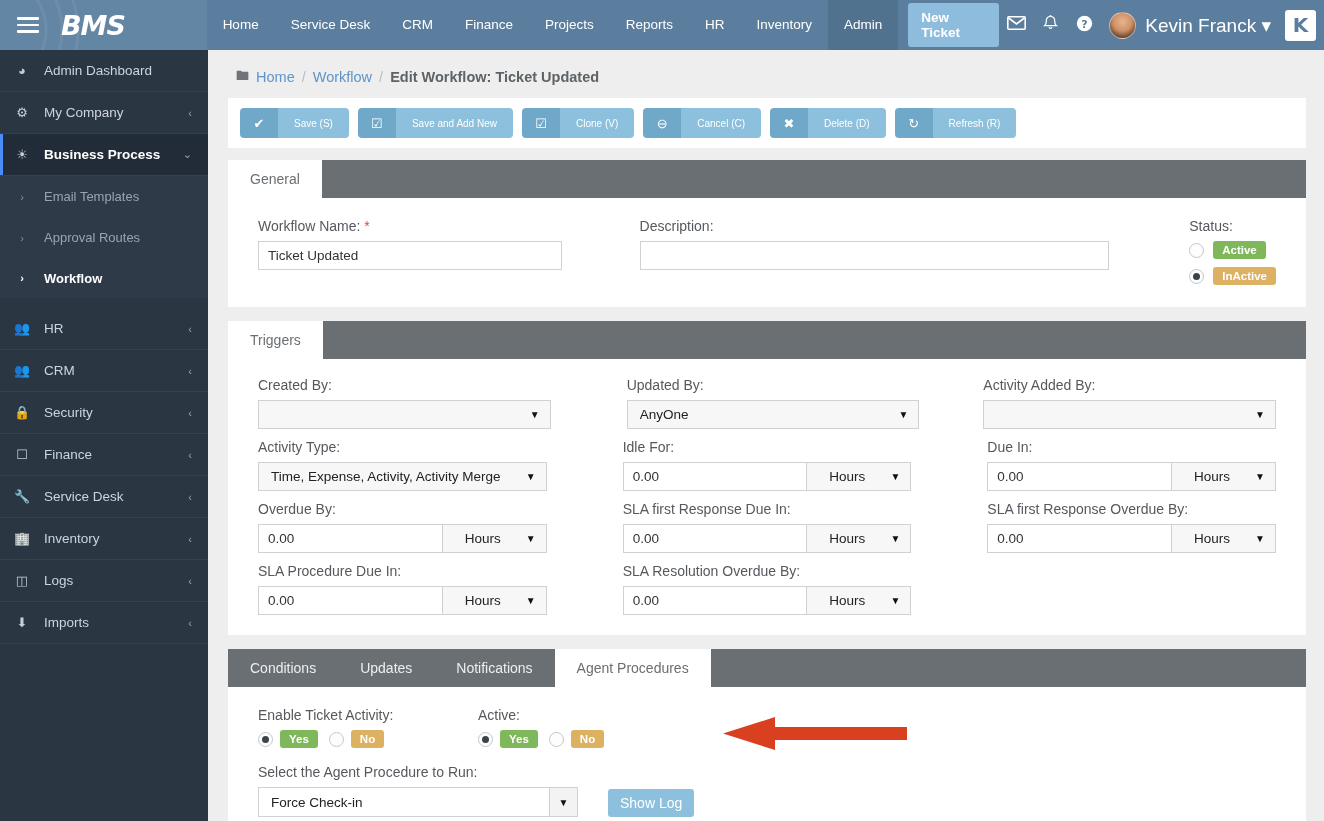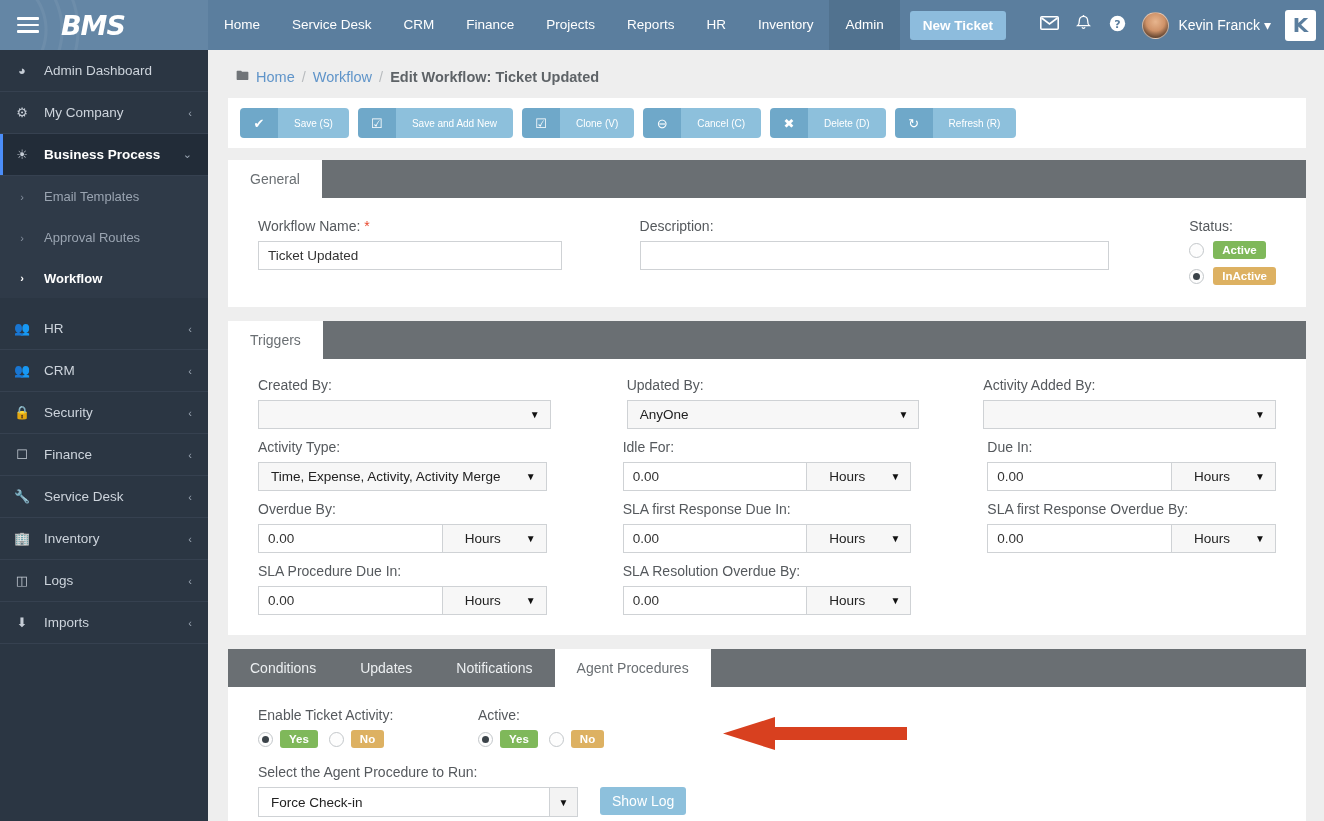--- a/index.html
+++ b/index.html
@@ -44,21 +44,21 @@
     background:#8dbcdd; color:#ffffff; font-size:13.5px; font-weight:bold;
     padding:7px 13px; border-radius:3px; margin-left:10px; cursor:pointer;
   }
   .topright { margin-left:auto; display:flex; align-items:center; padding-right:0px;}
   .ticon { width:34px; text-align:center; color:#fff; cursor:pointer; }
   .avatar {
     width:27px;height:27px;border-radius:50%;
     background:radial-gradient(circle at 50% 35%, #e7b58e 0%, #cf9268 45%, #6b4a34 75%, #3d2b1f 100%);
     border:1px solid rgba(255,255,255,.5); margin-left:8px;
   }
-  .uname { color:#fff; font-size:14px; margin-left:9px; cursor:pointer; white-space:nowrap;}
+  .uname { color:#fff; font-size:19px; margin-left:9px; cursor:pointer; white-space:nowrap;}
   .klogo {
     width:31px;height:31px;background:#fff;border-radius:3px;margin-left:14px;margin-right:8px;
     color:#5b7e9e;font-weight:bold;font-size:20px;display:flex;align-items:center;justify-content:center;
     font-family:"DejaVu Sans", sans-serif;
   }
 
   
   #sidebar {
     position:absolute; left:0; top:50px; width:208px; height:771px;
     background:#2b3643; overflow:hidden;
@@ -488,21 +488,21 @@
             <span class="radio on"></span>
             <span class="pill green">Yes</span>
             <span class="radio" style="margin-left:4px;"></span>
             <span class="pill amber">No</span>
           </div>
         </div>
       </div>
 
       <div style="margin-top:16px;">
         <label class="flbl">Select the Agent Procedure to Run:</label>
-        <div style="display:flex;align-items:flex-start;gap:22px;">
+        <div style="display:flex;align-items:flex-end;gap:30px;">
           <div class="sel" style="width:320px;height:30px;background:#fff;">
             <span>Force Check-in</span>
             <span class="cv" style="background:#f3f3f3;height:28px;width:28px;display:flex;align-items:center;justify-content:center;margin-right:0;border-left:1px solid #cfd2d5;">▼</span>
           </div>
           <div class="showlog">Show Log</div>
         </div>
       </div>
     </div>
   </div>
 

